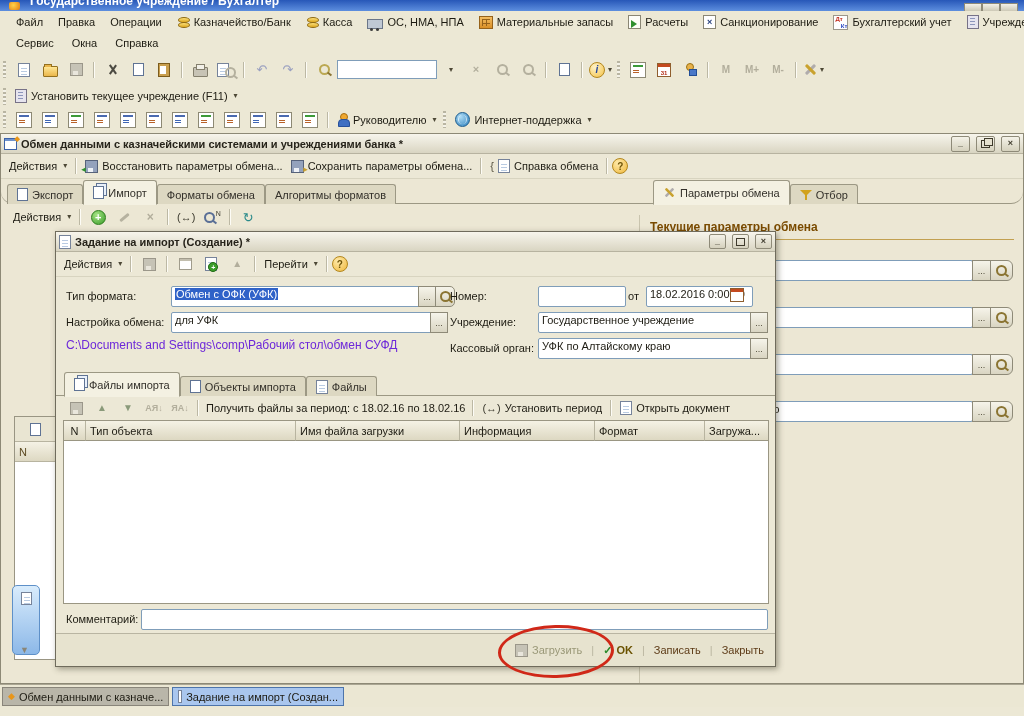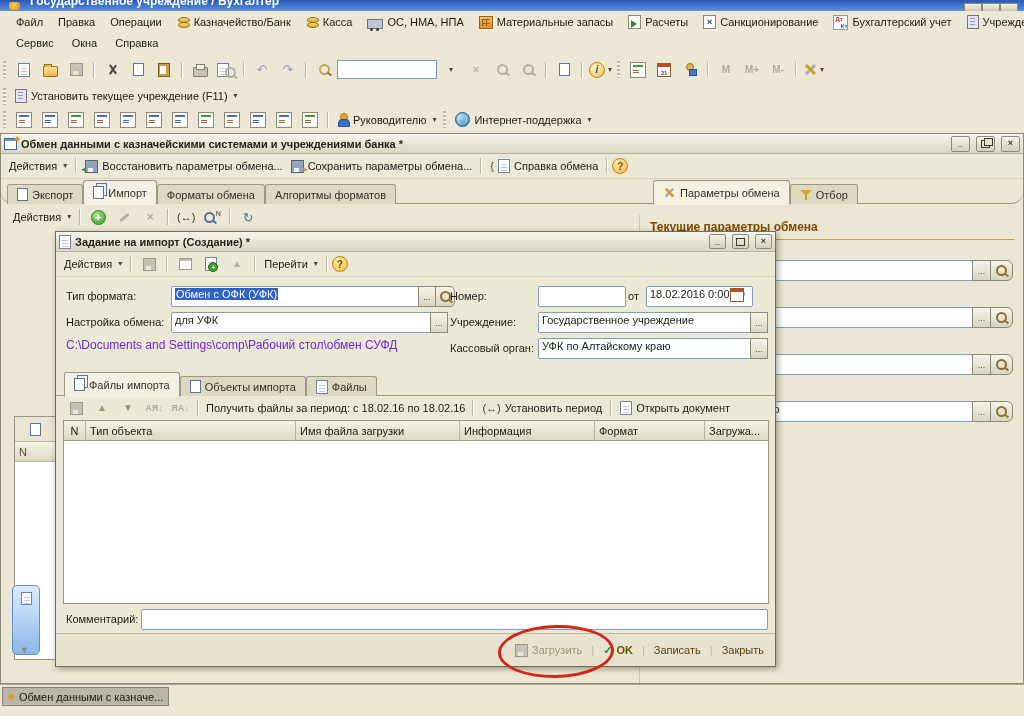--- a/index.html
+++ b/index.html
@@ -677,16 +677,20 @@
     </div>
   </div>
 
   <div class="abs ellipse"></div>
 
   <div class="abs taskbar">
     <span class="task-tab" style="left:2px;width:167px;background:#b9b6a9;border:1px solid #89857a;">
       <span class="gl" style="color:#e8961a;font-size:9px;">◆</span>
       <span>Обмен данными с казначе...</span>
     </span>
+    <span class="task-tab" style="left:172px;width:172px;background:#a9c6ee;border:1px solid #4d74aa;">
+      <span class="pg" style="width:9px;height:11px;"></span>
+      <span>Задание на импорт (Создан...</span>
+    </span>
   </div>
 
 
 </div>
 
 </body></html>

